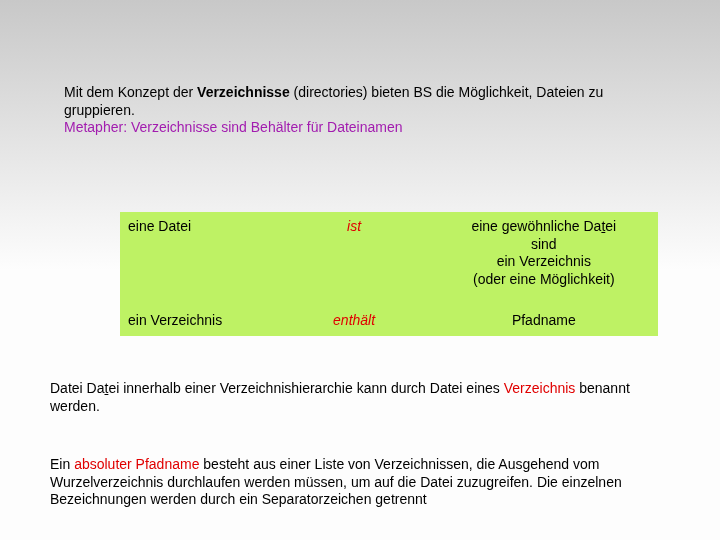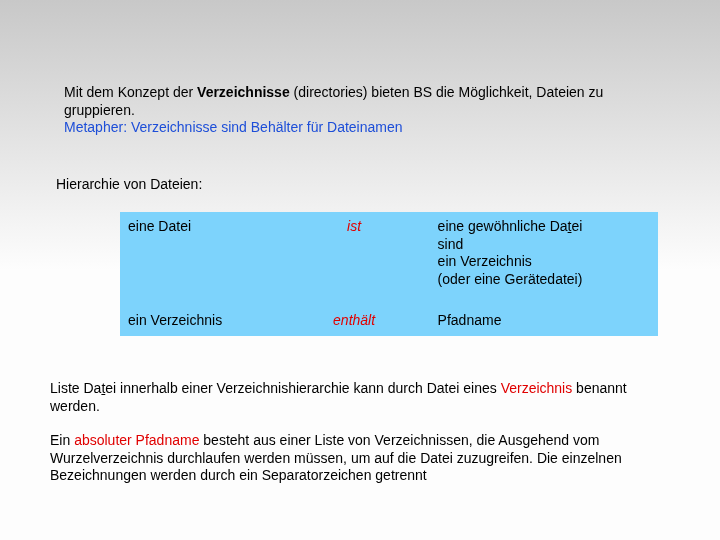--- a/index.html
+++ b/index.html
@@ -30,93 +30,90 @@
     left: 56px;
     top: 176px;
     width: 610px;
     line-height: 1.25;
   }
   .table-wrap {
     position: absolute;
     left: 120px;
     top: 212px;
     width: 538px;
-    background: #7dd3fc;
+    background: #bef264;
     box-sizing: border-box;
   }
   table {
     width: 100%;
     border-collapse: collapse;
   }
   td {
     vertical-align: top;
     padding: 6px 8px 6px 8px;
     line-height: 1.25;
   }
   td.col1 { width: 154px; }
   td.col2 { width: 150px; text-align: center; }
-  td.col3 { width: 234px; }
+  td.col3 { width: 234px; text-align: center; }
   tr.sep td { padding-top: 18px; }
   .para3 {
     position: absolute;
     left: 50px;
     top: 380px;
     width: 620px;
     line-height: 1.25;
   }
   .para4 {
     position: absolute;
     left: 50px;
-    top: 432px;
+    top: 456px;
     width: 620px;
     line-height: 1.25;
   }
   .b { font-weight: bold; }
   .i { font-style: italic; }
-  .magenta { color: #1d4ed8; }
+  .magenta { color: #a21caf; }
   .red { color: #e00000; }
   .u-tail { text-decoration: underline; text-decoration-skip-ink: none; }
 </style>
 </head>
 <body>
 
 <div class="slide">
 
   <div class="para1">
     <span>Mit dem Konzept der </span><span class="b">Verzeichnisse</span><span> (directories) bieten BS die Möglichkeit, Dateien zu gruppieren.</span><br>
     <span class="magenta">Metapher: Verzeichnisse sind Behälter für Dateinamen</span>
   </div>
 
-  <div class="para2">
-    <span>Hierarchie von Dateien:</span>
-  </div>
 
   <div class="table-wrap">
     <table>
       <tbody>
           <tr>
         <td class="col1">eine Datei</td>
         <td class="col2 red i">ist</td>
         <td class="col3">
           <span>eine gewöhnliche Da</span><span class="u-tail">t</span><span>ei</span><br>
           <span>sind</span><br>
           <span>ein Verzeichnis</span><br>
-          <span>(oder eine Gerätedatei)</span>
+          <span>(oder eine Möglichkeit)</span>
         </td>
       </tr>
       <tr class="sep">
         <td class="col1">ein Verzeichnis</td>
         <td class="col2 red i">enthält</td>
         <td class="col3">Pfadname</td>
       </tr>
     </tbody>
       </table>
   </div>
 
   <div class="para3">
-    <span>Liste </span><span>Da</span><span class="u-tail">t</span><span>ei</span><span> innerhalb einer Verzeichnishierarchie kann durch Datei eines </span><span class="red">Verzeichnis</span><span> benannt werden.</span>
+    <span>Datei </span><span>Da</span><span class="u-tail">t</span><span>ei</span><span> innerhalb einer Verzeichnishierarchie kann durch Datei eines </span><span class="red">Verzeichnis</span><span> benannt werden.</span>
   </div>
 
   <div class="para4">
     <span>Ein </span><span class="red">absoluter Pfadname</span><span> besteht aus einer Liste von Verzeichnissen, die Ausgehend vom Wurzelverzeichnis durchlaufen werden müssen, um auf die Datei zuzugreifen. Die einzelnen Bezeichnungen werden durch ein Separatorzeichen getrennt</span>
   </div>
 
 </div>
 
 </body></html>

